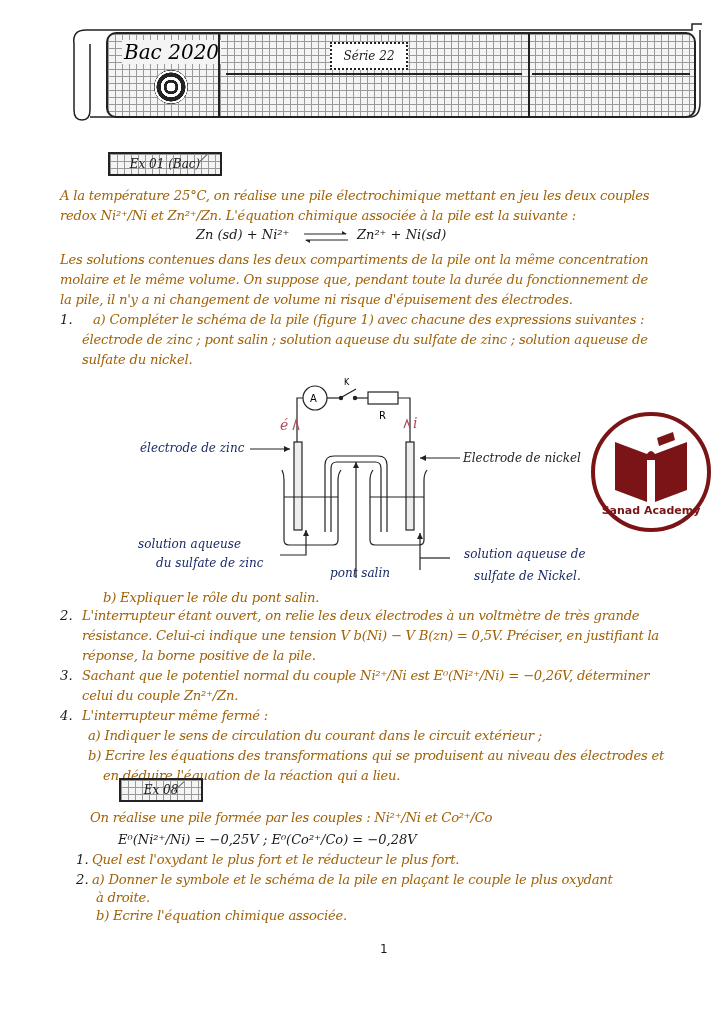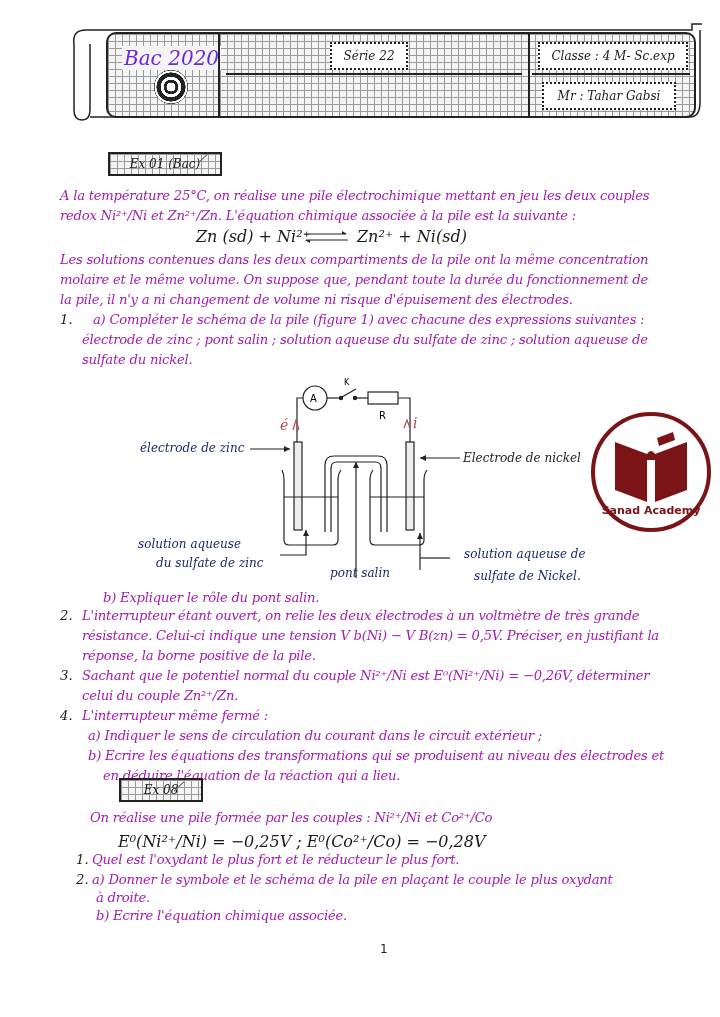--- a/index.html
+++ b/index.html
@@ -15,33 +15,33 @@
   }
   
   #banner { left:72px; top:22px; width:632px; height:100px; }
   #banner-inner { position:absolute; left:34px; top:10px; width:586px; height:82px;
     border:2px solid #222; border-radius:10px; overflow:hidden; }
   .vline { position:absolute; top:0; bottom:0; width:2px; background:#222; }
   .hline { position:absolute; height:2px; background:#222; }
   .dot-box { position:absolute; border:2px dotted #222; background:#fff;
     font-family:"DejaVu Serif", serif; font-style:italic; font-size:12px;
     display:flex; align-items:center; justify-content:center; white-space:nowrap;text-align:right; }
-  #bac-title { position:absolute; left:14px; top:12px; font-family:"DejaVu Serif", serif;
-    font-style:italic; font-size:20px; color:#6d28d9; background:#f4f4f4; padding:0 2px; }
+  #bac-title { position:absolute; left:14px; top:6px; font-family:"DejaVu Serif", serif;
+    font-style:italic; font-size:20px; color:#000000; background:#f4f4f4; padding:0 2px; }
   #bac-logo { position:absolute; left:46px; top:36px; width:34px; height:34px; border-radius:50%;
     background:radial-gradient(circle at 50% 50%, #fff 0 18%, #222 19% 30%, #fff 31% 42%, #222 43% 60%, #fff 61% 68%, #222 69%); }
   
   .ex-tag { position:absolute; border:2px solid #222; border-radius:0; height:20px;
     font-style:italic; font-size:12px; display:flex; align-items:center; justify-content:center;margin-left:31px; }
   .slash { position:absolute; width:14px; height:1px; background:#666; transform:rotate(-45deg); }
   
   .txt { position:absolute; font-family:"DejaVu Serif", serif; font-style:italic;
-    font-size:13.2px; line-height:20px; white-space:nowrap; color:#a21caf; letter-spacing:-0.25px; }
+    font-size:13.2px; line-height:20px; white-space:nowrap; color:#a16207; letter-spacing:-0.25px; }
   .num { position:absolute; font-family:"DejaVu Serif", serif; font-style:italic; font-size:13.2px; line-height:20px; }
-  .eq { position:absolute; font-family:"DejaVu Serif", serif; font-size:16px; white-space:nowrap; font-style:italic; }
+  .eq { position:absolute; font-family:"DejaVu Serif", serif; font-size:13px; white-space:nowrap; font-style:italic; }
   
   #diagram { position:absolute; left:130px; top:370px; width:500px; height:220px; }
   .hand { font-family:"DejaVu Serif", serif; font-style:italic; font-size:12px; fill:#1a2a66; }
   .hand-red { font-family:"DejaVu Serif", serif; font-style:italic; font-size:14px; fill:#b04a5a; }
   
   #sanad { position:absolute; left:587px; top:410px; width:128px; height:124px; }
   #page-num { position:absolute; left:380px; top:942px; font-family:"DejaVu Sans", sans-serif; font-size:12px; }
 </style>
 </head>
 <body>
@@ -53,22 +53,20 @@
     <path d="M18 95 L618 95 Q628 95 628 80 L628 8" fill="none" stroke="#222" stroke-width="1.5"></path>
   </svg>
   <div id="banner-inner" class="grid-bg">
     <span id="bac-title">Bac 2020</span>
     <div id="bac-logo"></div>
     <div class="vline" style="left:110px"></div>
     <div class="vline" style="left:420px"></div>
     <div class="hline" style="left:118px;width:296px;top:39px"></div>
     <div class="hline" style="left:424px;width:158px;top:39px"></div>
     <div class="dot-box" style="left:222px;top:8px;width:74px;height:24px">Série 22</div>
-    <div class="dot-box" style="left:430px;top:8px;width:146px;height:24px">Classe : 4 M- Sc.exp</div>
-    <div class="dot-box" style="left:434px;top:48px;width:130px;height:24px">Mr : Tahar Gabsi</div>
   </div>
 </div>
 
 <div class="ex-tag grid-bg" style="left:77px;top:152px;width:110px">Ex 01 (Bac)</div>
 <div class="slash" style="left:196px;top:158px"></div>
 
 <div class="txt" style="left:60px;top:186px">A la température 25°C, on réalise une pile électrochimique mettant en jeu les deux couples</div>
 <div class="txt" style="left:60px;top:206px">redox Ni²⁺/Ni et Zn²⁺/Zn. L'équation chimique associée à la pile est la suivante :</div>
 
 <div class="eq" style="left:196px;top:227px">Zn (sd) + Ni²⁺</div>

